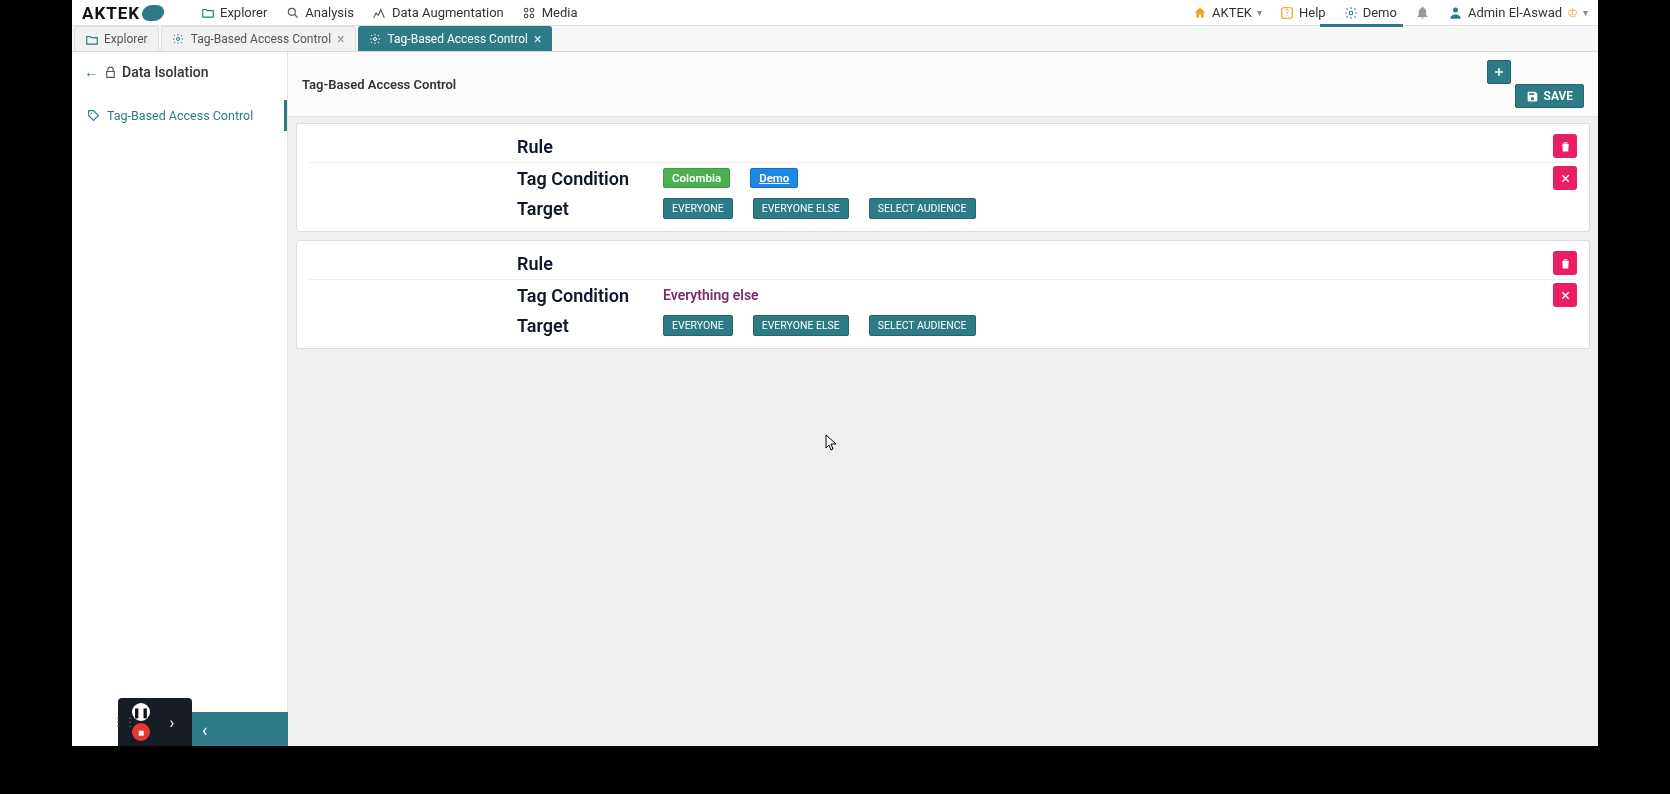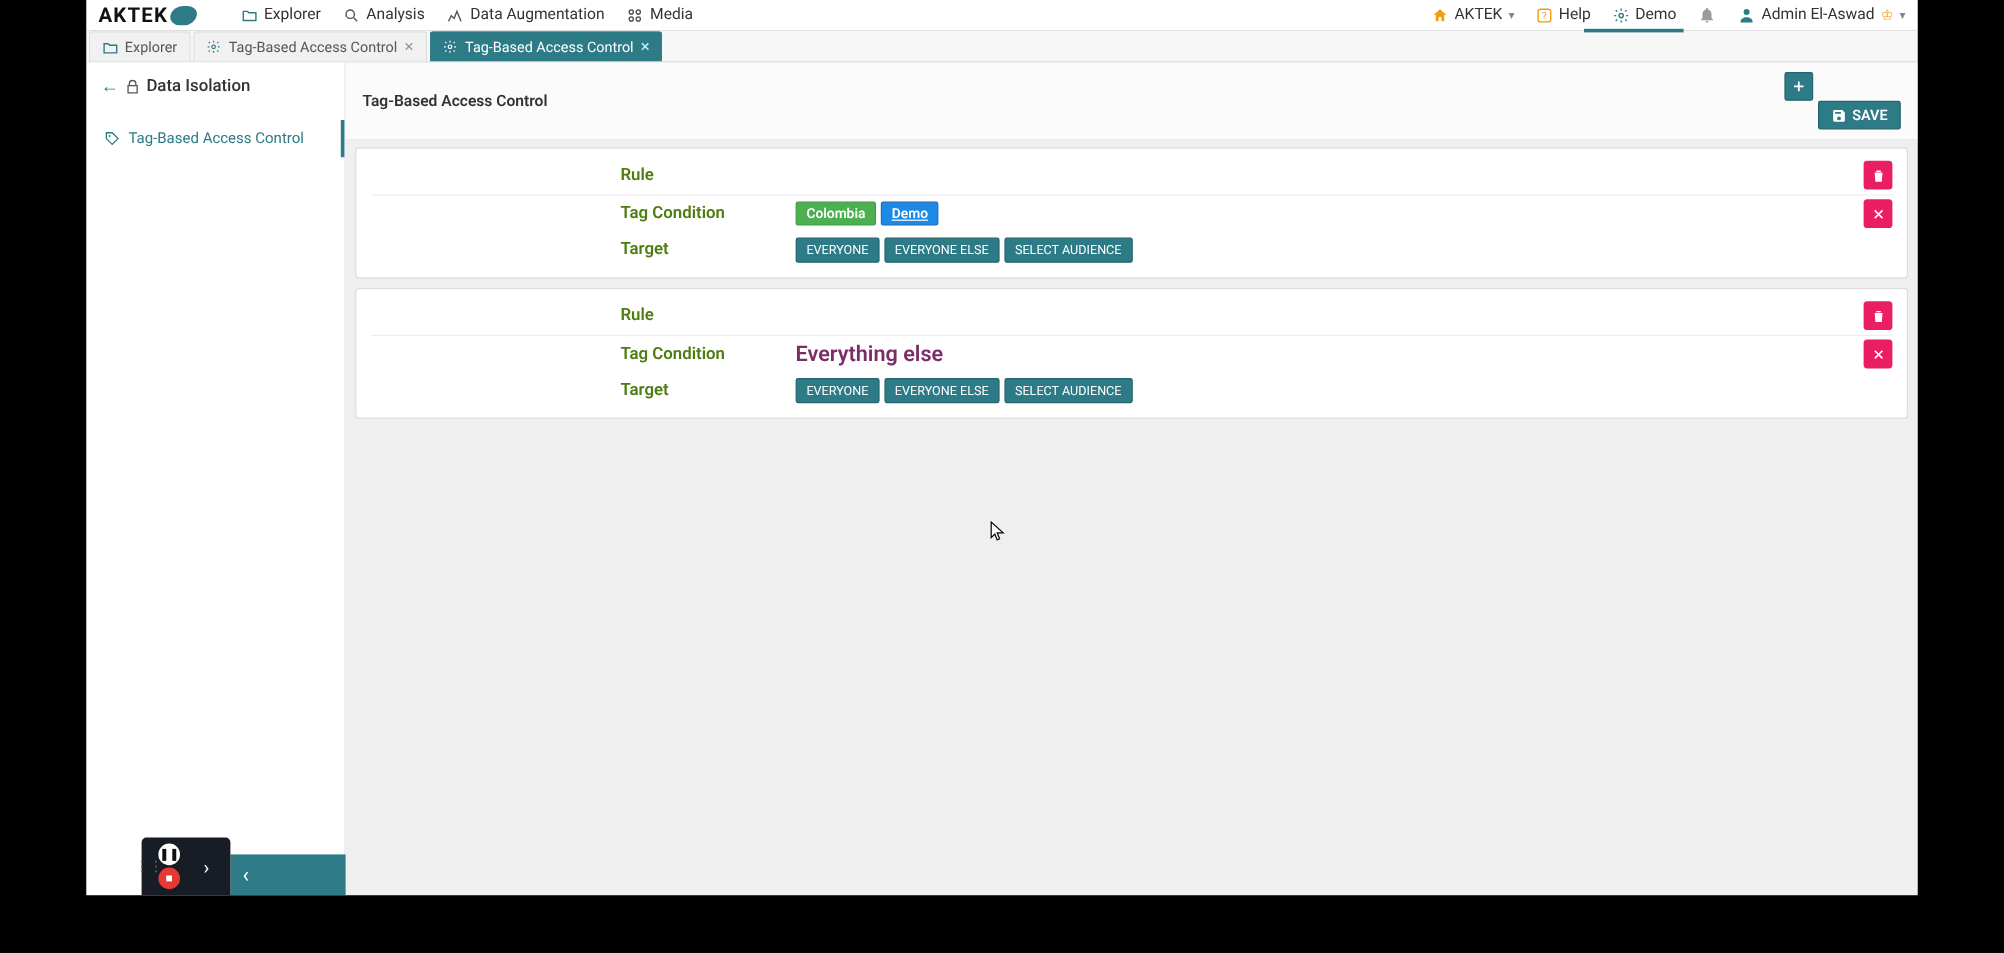--- a/index.html
+++ b/index.html
@@ -35,27 +35,27 @@
 .main{flex:1;overflow:auto;background:#efefef;}
 .page-head{display:flex;align-items:center;padding:8px 14px;background:#fbfbfb;border-bottom:1px solid #e5e5e5;}
 .page-title{font-size:13px;font-weight:600;color:#333;}
 .page-actions{margin-left:auto;display:flex;gap:4px;}
 .btn-icon{width:24px;height:24px;background:#2c7b86;border-radius:2px;display:flex;align-items:center;justify-content:center;color:#fff;cursor:pointer;border:1px solid #24656e;}
 .btn-save{height:24px;background:#2c7b86;border-radius:2px;display:flex;align-items:center;gap:5px;padding:0 10px;color:#fff;font-size:12px;font-weight:600;cursor:pointer;border:1px solid #24656e;margin-top:24px;}
 .rules-wrap{padding:6px 8px;}
 .rule-card{background:#fff;border:1px solid #ddd;border-radius:3px;margin-bottom:8px;padding:6px 12px 8px 12px;}
 .rule-row{display:flex;align-items:center;min-height:30px;}
 .rule-head{border-bottom:1px solid #eee;padding:4px 0;}
-.rlabel{width:354px;flex-shrink:0;font-size:14px;font-weight:600;color:#4d7c0f;padding-left:208px;}
-.rvalue{flex:1;display:flex;align-items:center;gap:4px;flex-wrap:wrap;}
+.rlabel{width:354px;flex-shrink:0;font-size:18px;font-weight:600;color:#0f172a;padding-left:208px;}
+.rvalue{flex:1;display:flex;align-items:center;gap:20px;flex-wrap:wrap;}
 .rdel{width:24px;height:24px;background:#e91e63;border-radius:3px;display:flex;align-items:center;justify-content:center;color:#fff;cursor:pointer;margin-left:auto;}
 .tag-chip{padding:2px 8px;border-radius:2px;font-size:11.5px;font-weight:600;color:#fff;}
 .tag-green{background:#4caf50;border:1px solid #3e9c42;}
 .tag-blue{background:#1e88e5;border:1px solid #176fbd;text-decoration:underline;}
-.text-val{font-size:18px;font-weight:600;color:#7b2d66;}
+.text-val{font-size:14px;font-weight:600;color:#7b2d66;}
 .pill{padding:3px 8px;font-size:10.5px;font-weight:400;color:#fff;background:#2c7b86;border:1px solid #24656e;border-radius:2px;cursor:pointer;}
 .collapse-tag{position:absolute;left:120px;bottom:0;width:96px;height:34px;background:#2c7b86;display:flex;align-items:center;}
 .collapse-tag .ar{color:#fff;font-size:18px;margin-left:10px;}
 .rec-widget{position:absolute;left:46px;bottom:0;width:74px;height:48px;background:#171c25;border-radius:4px 4px 0 0;display:flex;align-items:center;}
 .rec-handle{width:12px;display:flex;align-items:center;justify-content:center;color:#666;font-size:12px;cursor:grab;}
 .rec-mid{display:flex;flex-direction:column;gap:2px;padding:4px 2px;}
 .rec-circle{width:18px;height:18px;border-radius:50%;display:flex;align-items:center;justify-content:center;font-size:10px;}
 .rec-pause{background:#fff;color:#111;}
 .rec-stop{background:#e53935;color:#fff;}
 .rec-right{flex:1;display:flex;align-items:center;justify-content:center;color:#fff;font-size:16px;cursor:pointer;}

